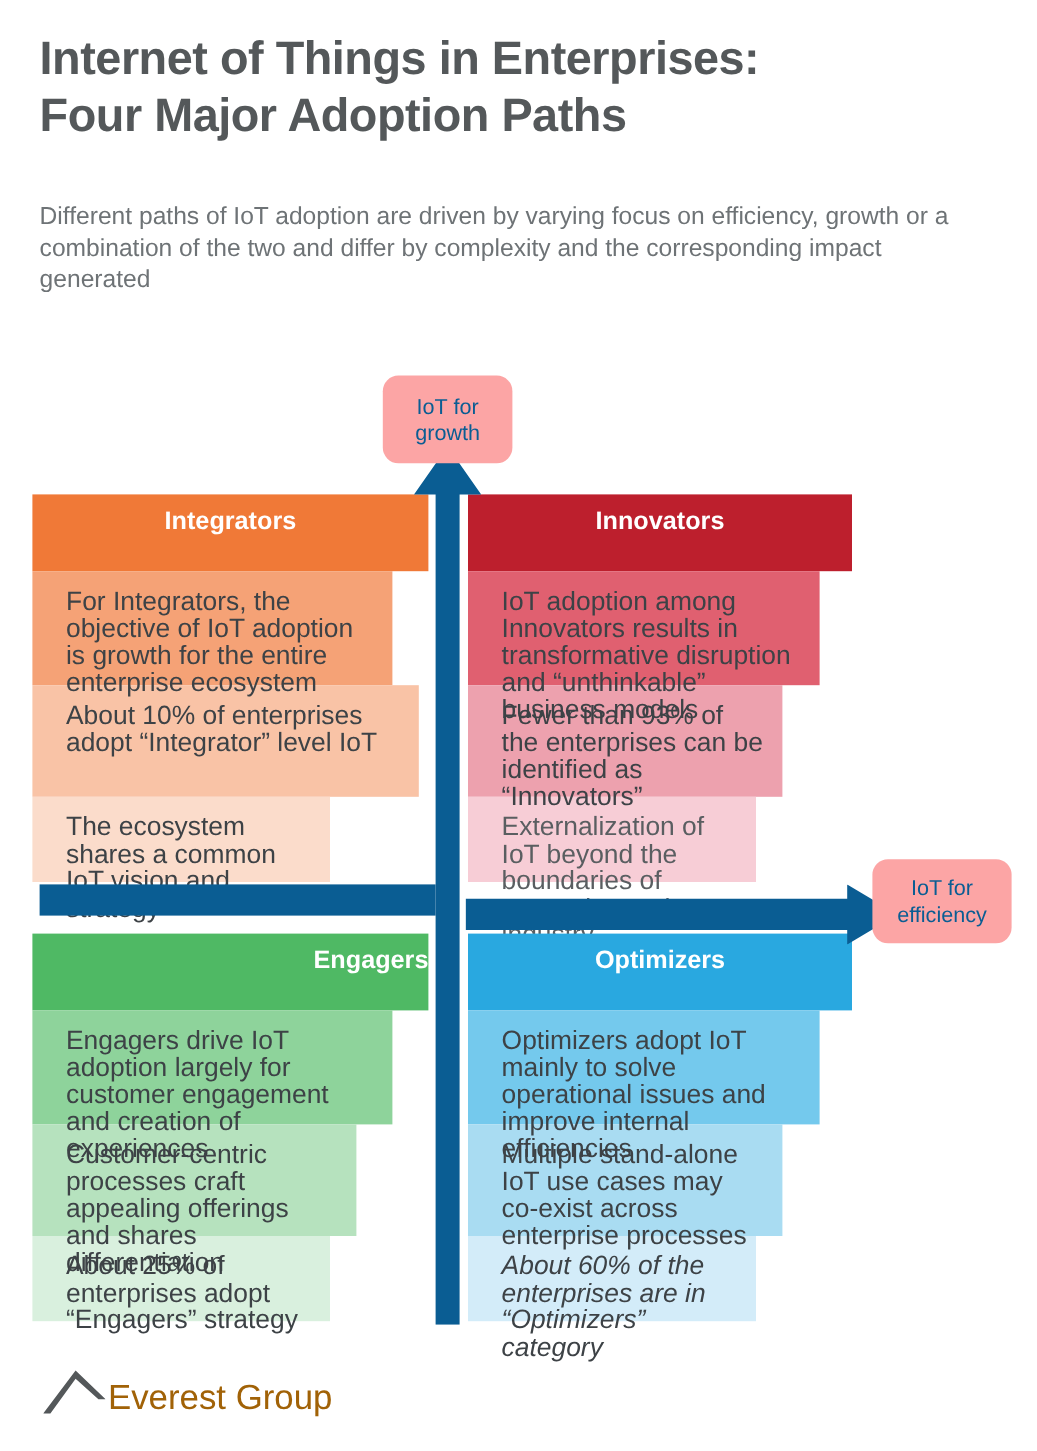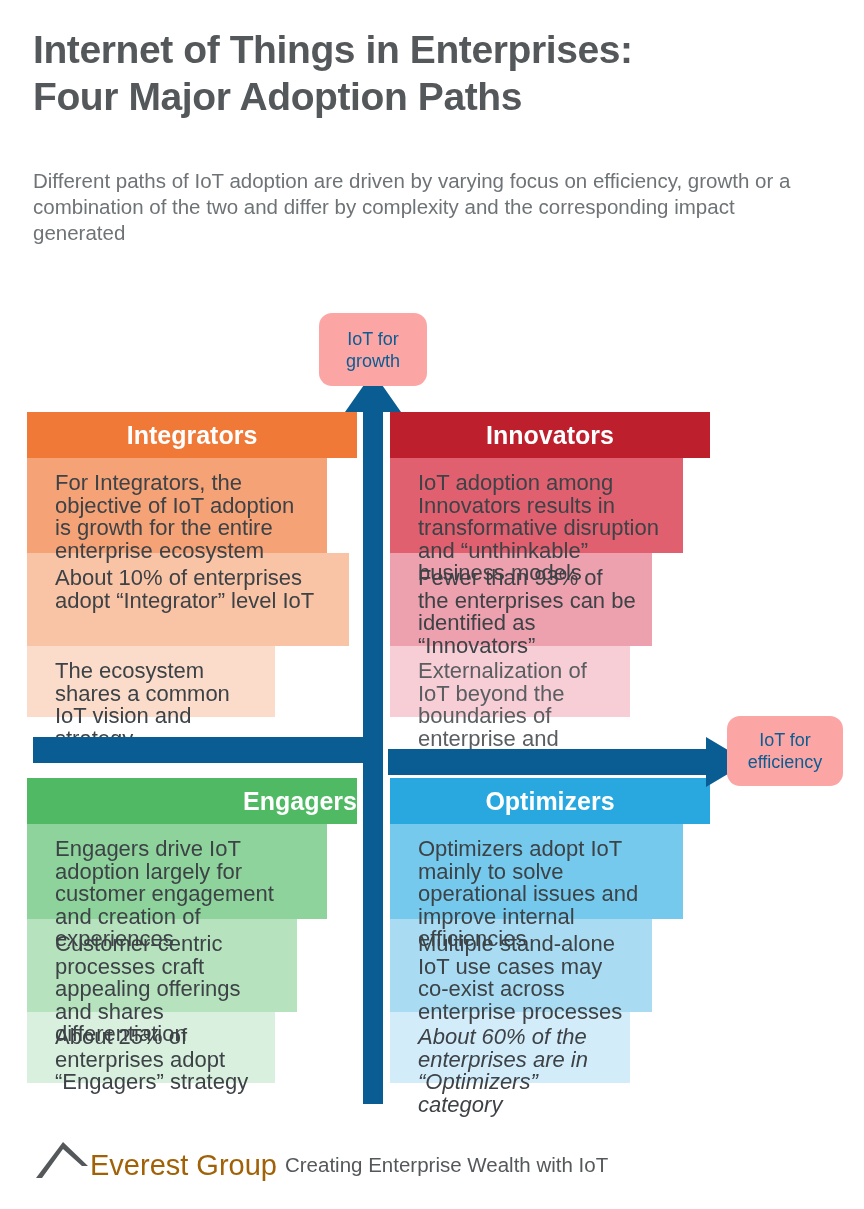--- a/index.html
+++ b/index.html
@@ -95,23 +95,23 @@
     z-index: 4;
   }
 
   
   .quadrant {
     position: absolute;
   }
   .quad-header {
     color: #ffffff;
     font-weight: bold;
-    font-size: 25px;
+    font-size: 21px;
     text-align: center;
-    height: 46px;
+    height: 64px;
     line-height: 46px;
   }
   .quad-body {
     color: #3d4246;
     font-size: 22px;
     line-height: 22.5px;
     padding: 14px 14px 14px 28px;
     box-sizing: border-box;
     white-space: pre-line;
   }
@@ -216,14 +216,13 @@
   <div class="quad-body b0">Optimizers adopt IoT mainly to solve operational issues and improve internal efficiencies</div>
   <div class="quad-body b1">Multiple stand-alone IoT use cases may co-exist across enterprise processes</div>
   <div class="quad-body b2">About 60% of the enterprises are in “Optimizers” category</div>
 </div>
 
 <div id="footer">
   <svg id="logo-mark" viewBox="0 0 52 44">
     <polygon points="0,42 27,6 52,30 46,30 27,13 6,42" fill="#54585A"></polygon>
   </svg>
   <div id="logo-word">Everest Group</div>
-  <div id="logo-tagline">Creating Enterprise Wealth with IoT</div>
 </div>
 
 </body></html>

